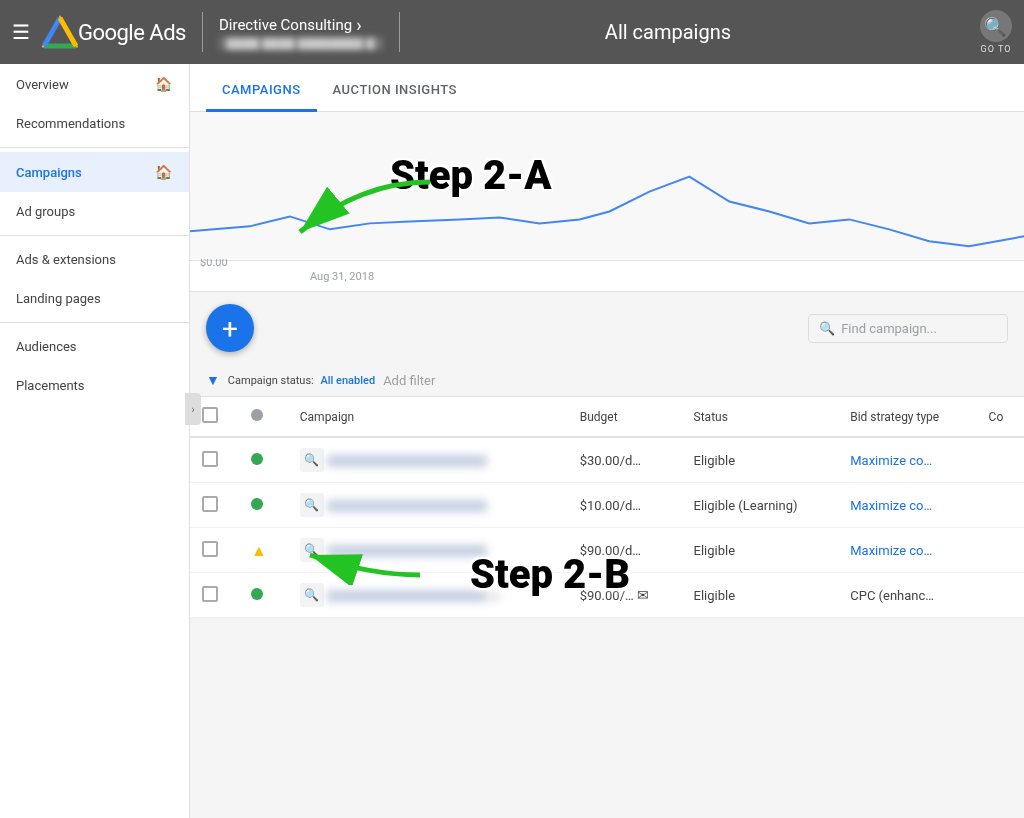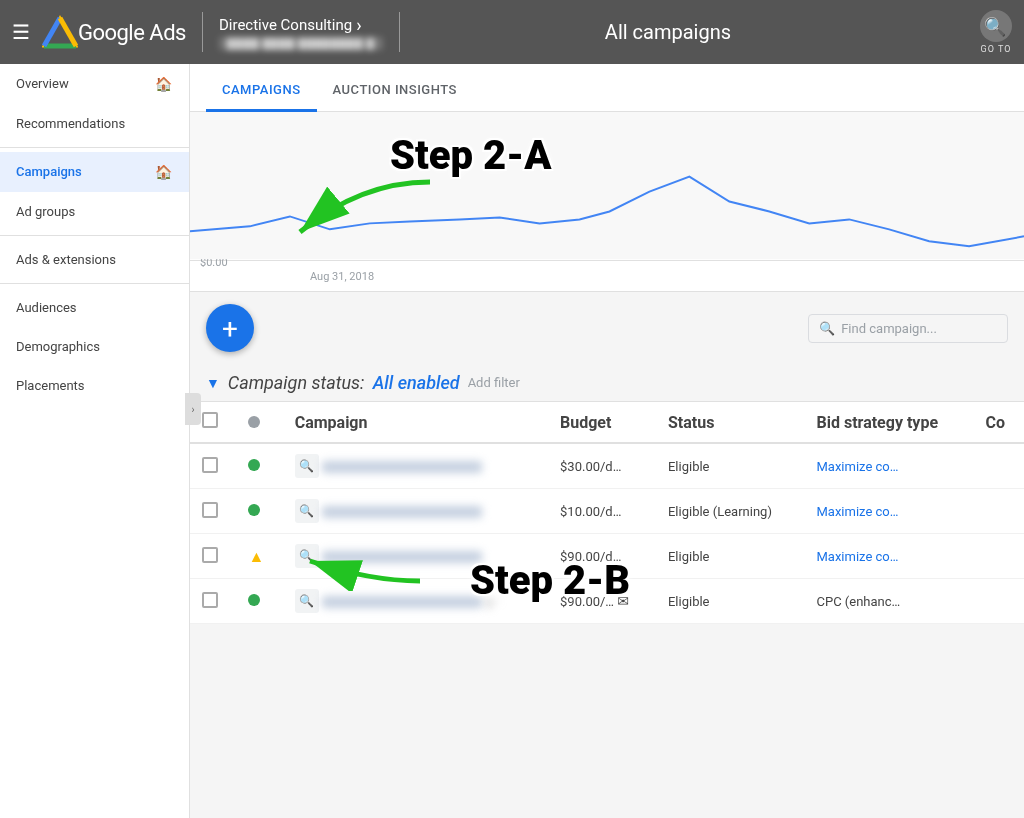--- a/index.html
+++ b/index.html
@@ -34,21 +34,21 @@
     
     .sidebar {
       width: 190px;
       background: white;
       border-right: 1px solid #e0e0e0;
       overflow-y: auto;
       flex-shrink: 0;
     }
     .sidebar-item {
       display: flex;
-      align-items: flex-start;
+      align-items: center;
       padding: 12px 16px;
       cursor: pointer;
       color: #444;
       font-size: 13px;
       position: relative;
     }
     .sidebar-item.active { color: #1a73e8; font-weight: 500; background: #e8f0fe; }
     .sidebar-item .item-label { flex: 1; }
     .sidebar-item .home-icon { color: #9aa0a6; font-size: 14px; margin-left: 4px; }
     .sidebar-item.active .home-icon { color: #1a73e8; }
@@ -133,32 +133,32 @@
 
     
     .filter-bar {
       display: flex;
       align-items: center;
       padding: 8px 16px;
       gap: 8px;
       border-bottom: 1px solid #e0e0e0;
     }
     .filter-icon { color: #1a73e8; font-size: 14px; }
-    .filter-text { color: #444; font-size: 18px; font-style: italic; }
+    .filter-text { color: #444; font-size: 11px; }
     .filter-highlight { color: #1a73e8; font-weight: 500; }
     .add-filter { color: #9aa0a6; font-size: 13px; cursor: pointer; }
 
     
     .data-table { width: 100%; border-collapse: collapse; }
     .data-table thead tr { border-bottom: 2px solid #e0e0e0; }
     .data-table th {
       padding: 10px 12px;
       text-align: left;
-      font-size: 16px;
-      font-weight: 700;
+      font-size: 12px;
+      font-weight: 400;
       color: #444;
       white-space: nowrap;
     }
     .data-table td {
       padding: 10px 12px;
       font-size: 13px;
       color: #444;
       border-bottom: 1px solid #f1f1f1;
       vertical-align: middle;
     }
@@ -173,21 +173,21 @@
     }
     .blurred-text {
       background: #ddd; border-radius: 3px; color: transparent;
       display: inline-block; height: 12px; vertical-align: middle;
     }
     .link-text { color: #1a73e8; text-decoration: none; cursor: pointer; }
 
     
     .step-2a {
       position: absolute;
-      top: 20px;
+      top: 40px;
       left: 200px;
       font-size: 40px;
       font-weight: 900;
       color: black;
       text-shadow: -2px -2px 0 white, 2px -2px 0 white, -2px 2px 0 white, 2px 2px 0 white, 0 0 8px white;
       z-index: 10;
       pointer-events: none;
     }
     .step-2b {
       position: absolute;
@@ -264,26 +264,26 @@
       <span class="item-label">Campaigns</span>
       <span class="home-icon">🏠</span>
     </div>
     <div class="sidebar-item">
       <span class="item-label">Ad groups</span>
     </div>
     <div class="sidebar-divider"></div>
     <div class="sidebar-item">
       <span class="item-label">Ads &amp; extensions</span>
     </div>
+    <div class="sidebar-item">
+      <span class="item-label">Landing pages</span>
+    </div>
     <div class="sidebar-divider"></div>
     <div class="sidebar-item">
       <span class="item-label">Audiences</span>
-    </div>
-    <div class="sidebar-item">
-      <span class="item-label">Demographics</span>
     </div>
     <div class="sidebar-item">
       <span class="item-label">Placements</span>
     </div>
   </div>
 
   <div style="position:absolute; left:185px; top:50%; transform:translateY(-50%); background:#ddd; border-radius:0 4px 4px 0; width:16px; height:32px; display:flex; align-items:center; justify-content:center; cursor:pointer; z-index:5;">
     <span style="font-size:10px; color:#666;">›</span>
   </div>
 

